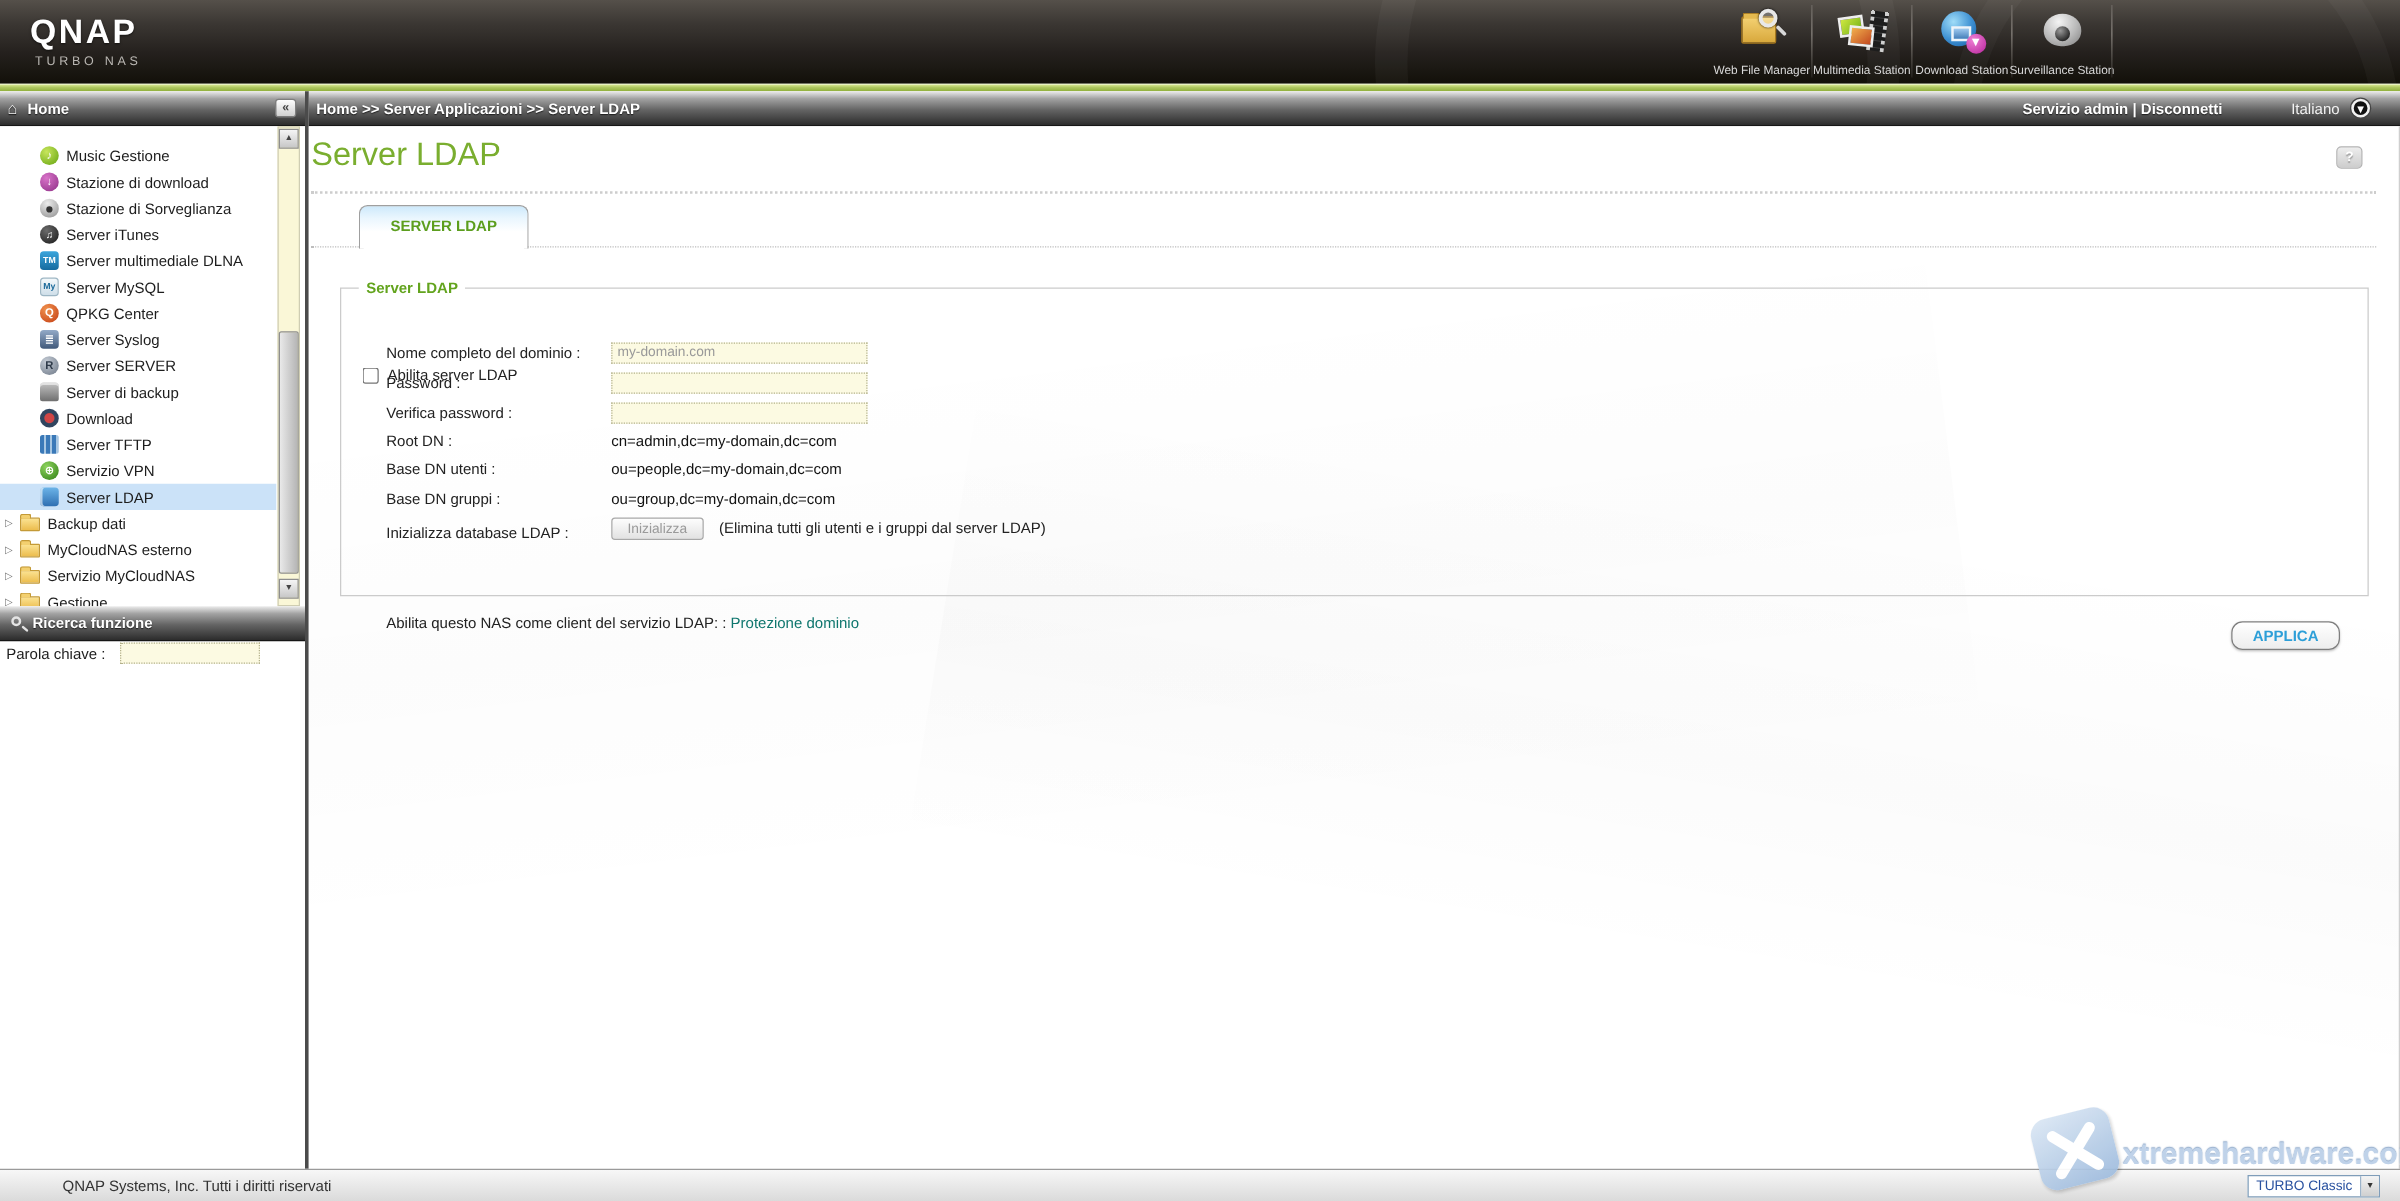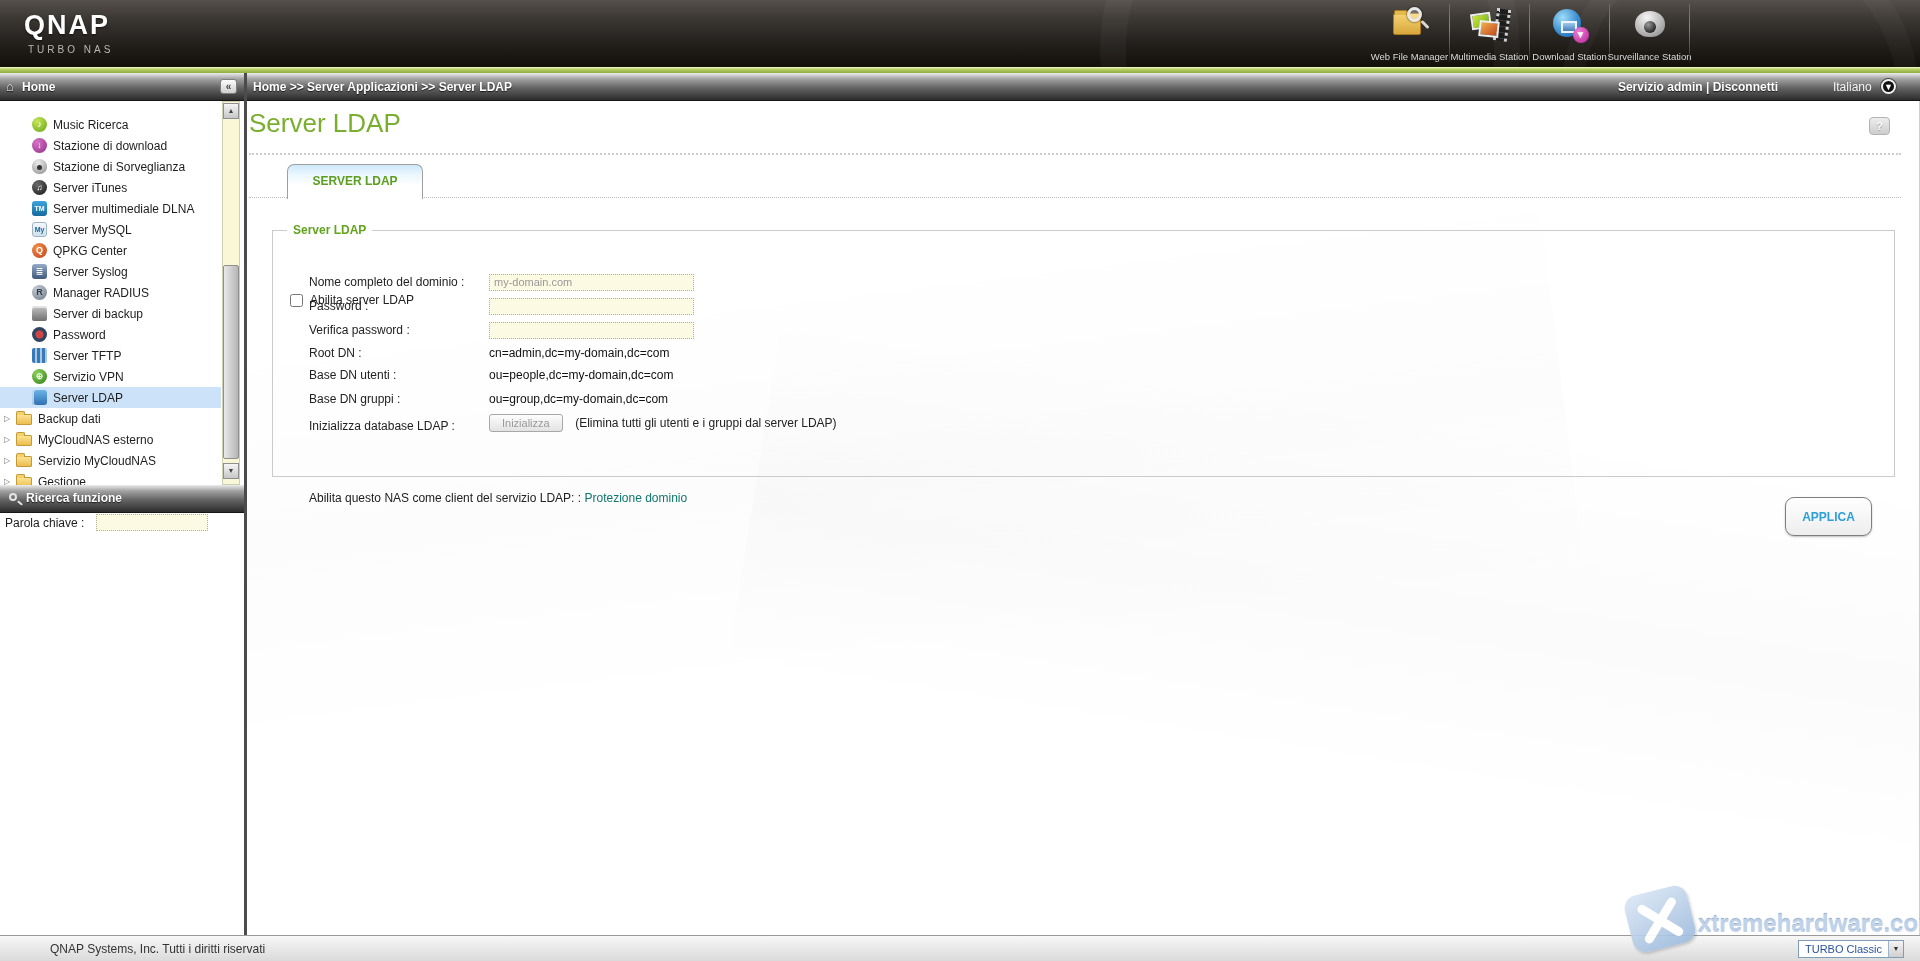--- a/index.html
+++ b/index.html
@@ -183,21 +183,21 @@
     font-size:11px; color:#999; padding:0 4px; font-family:"Liberation Sans",sans-serif; }
   .static-val { font-size:12px; color:#111; }
   #enable-row { left:17px; top:15px; display:flex; align-items:center; cursor:default; }
   #enable-cb { width:13px; height:13px; margin-right:7px; }
   #init-btn { background:linear-gradient(180deg,#fdfdfd,#e2e2e2); border:1px solid #a8a8a8;
     border-radius:3px; color:#9a9a9a; font-size:11px; padding:2px 12px;
     font-family:"Liberation Sans",sans-serif; cursor:default; }
   #init-note { font-size:12px; color:#222; margin-left:8px; }
   .link { color:#0f766e; cursor:pointer; }
   #client-row { left:36px; top:213px; white-space:nowrap; }
-  #apply-btn { position:absolute; left:1538px; top:396px; width:87px; height:39px;
+  #apply-btn { position:absolute; left:1538px; top:396px; width:87px; height:23px;
     background:linear-gradient(180deg,#ffffff,#ededed); border:1px solid #7e7e7e;
     border-radius:9px; color:#2d9fd8; font-weight:bold; font-size:12px;
     box-shadow:0 1px 2px rgba(0,0,0,.25); cursor:pointer;
     font-family:"Liberation Sans",sans-serif; }
 
   
   #footer { left:0; top:935px; width:1920px; height:26px;
     background:linear-gradient(180deg,#f7f7f7,#dadada); border-top:1px solid #9a9a9a; }
   #copyright { position:absolute; left:50px; top:6px; font-size:12px; color:#333; }
   #theme-select { position:absolute; right:16px; top:4px; height:18px; background:#fff;
@@ -283,21 +283,21 @@
     <span id="lang-label">Italiano</span>
     <span id="lang-btn">▼</span>
   </span>
 </div>
 <div id="divider" class="abs"></div>
 
 <div id="sidebar" class="abs">
   <div id="list">
     <div class="li-row svc-row" style="top:13px">
       <span class="svc i-music">♪</span>
-      <span>Music Ricerca</span>
+      <span>Music Gestione</span>
       </div>
     <div class="li-row svc-row" style="top:34px">
       <span class="svc i-down">↓</span>
       <span>Stazione di download</span>
       </div>
     <div class="li-row svc-row" style="top:55px">
       <span class="svc i-cam"></span>
       <span>Stazione di Sorveglianza</span>
       </div>
     <div class="li-row svc-row" style="top:76px">
@@ -315,29 +315,29 @@
     <div class="li-row svc-row" style="top:139px">
       <span class="svc i-qpkg">Q</span>
       <span>QPKG Center</span>
       </div>
     <div class="li-row svc-row" style="top:160px">
       <span class="svc i-syslog">≣</span>
       <span>Server Syslog</span>
       </div>
     <div class="li-row svc-row" style="top:181px">
       <span class="svc i-radius">R</span>
-      <span>Manager RADIUS</span>
+      <span>Server SERVER</span>
       </div>
     <div class="li-row svc-row" style="top:202px">
       <span class="svc i-backup"></span>
       <span>Server di backup</span>
       </div>
     <div class="li-row svc-row" style="top:223px">
       <span class="svc i-av"></span>
-      <span>Password</span>
+      <span>Download</span>
       </div>
     <div class="li-row svc-row" style="top:244px">
       <span class="svc i-tftp"></span>
       <span>Server TFTP</span>
       </div>
     <div class="li-row svc-row" style="top:265px">
       <span class="svc i-vpn">⊕</span>
       <span>Servizio VPN</span>
       </div>
     <div class="li-row svc-row selected" style="top:286px">

